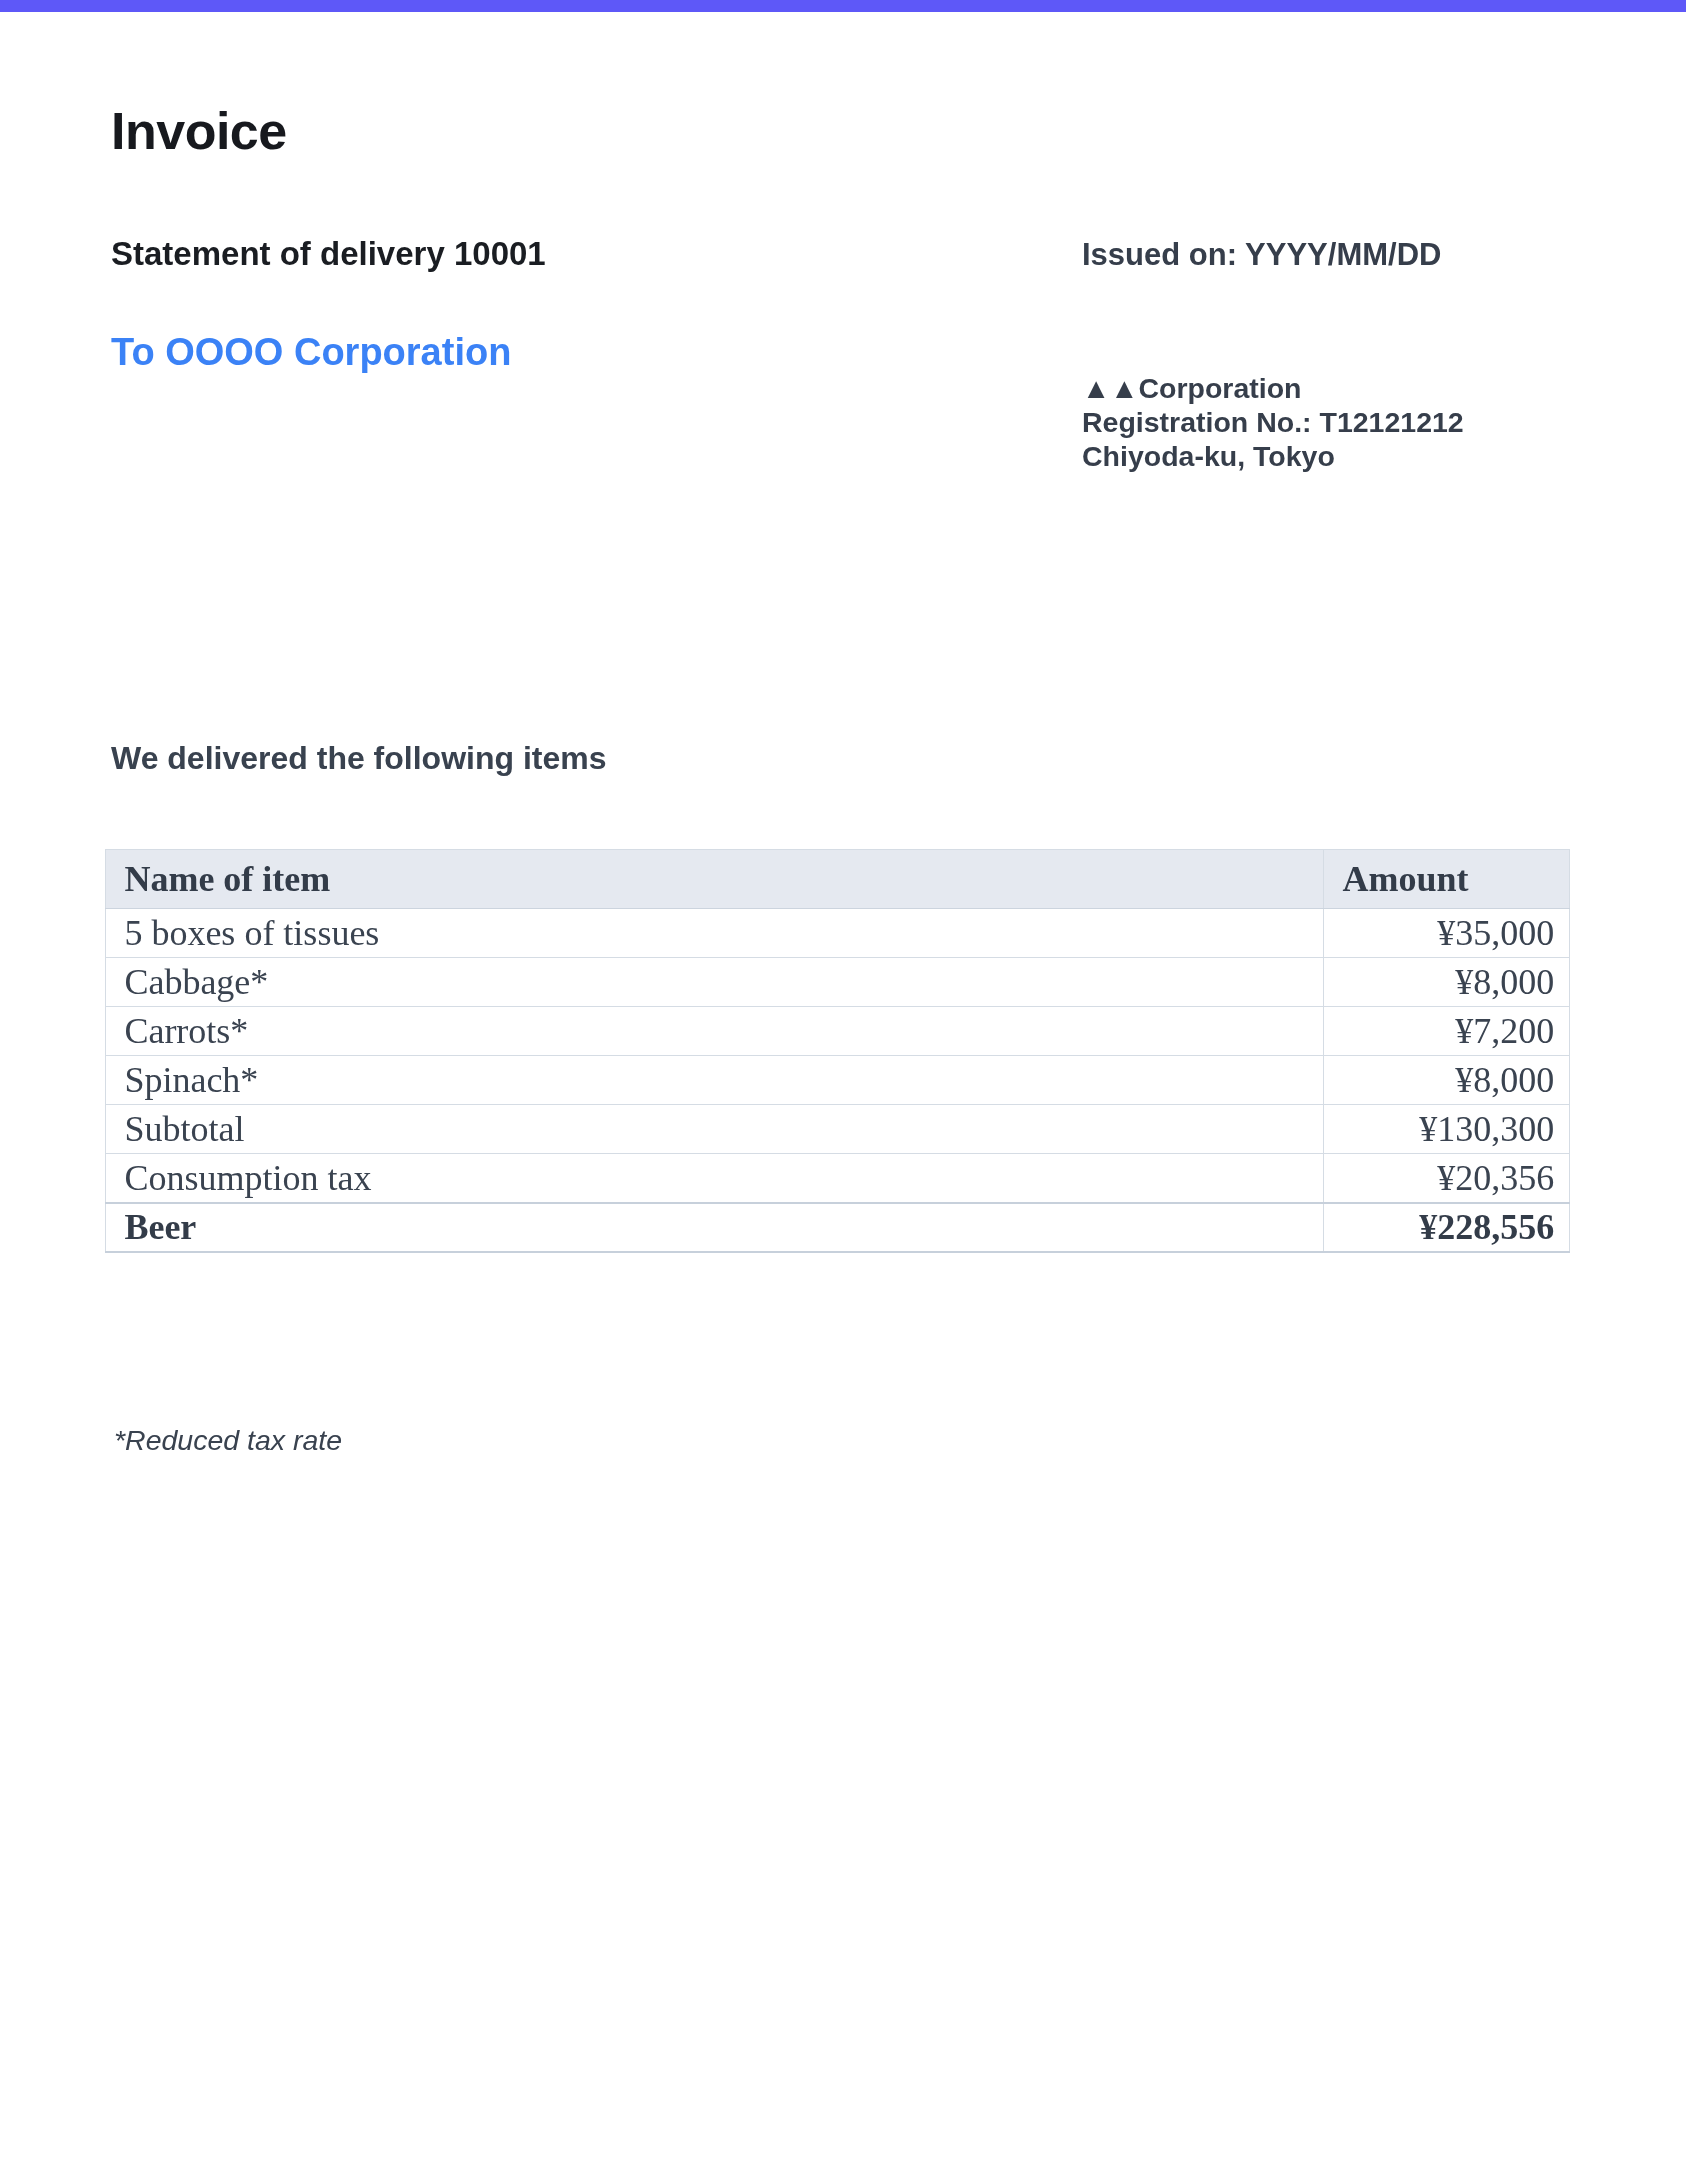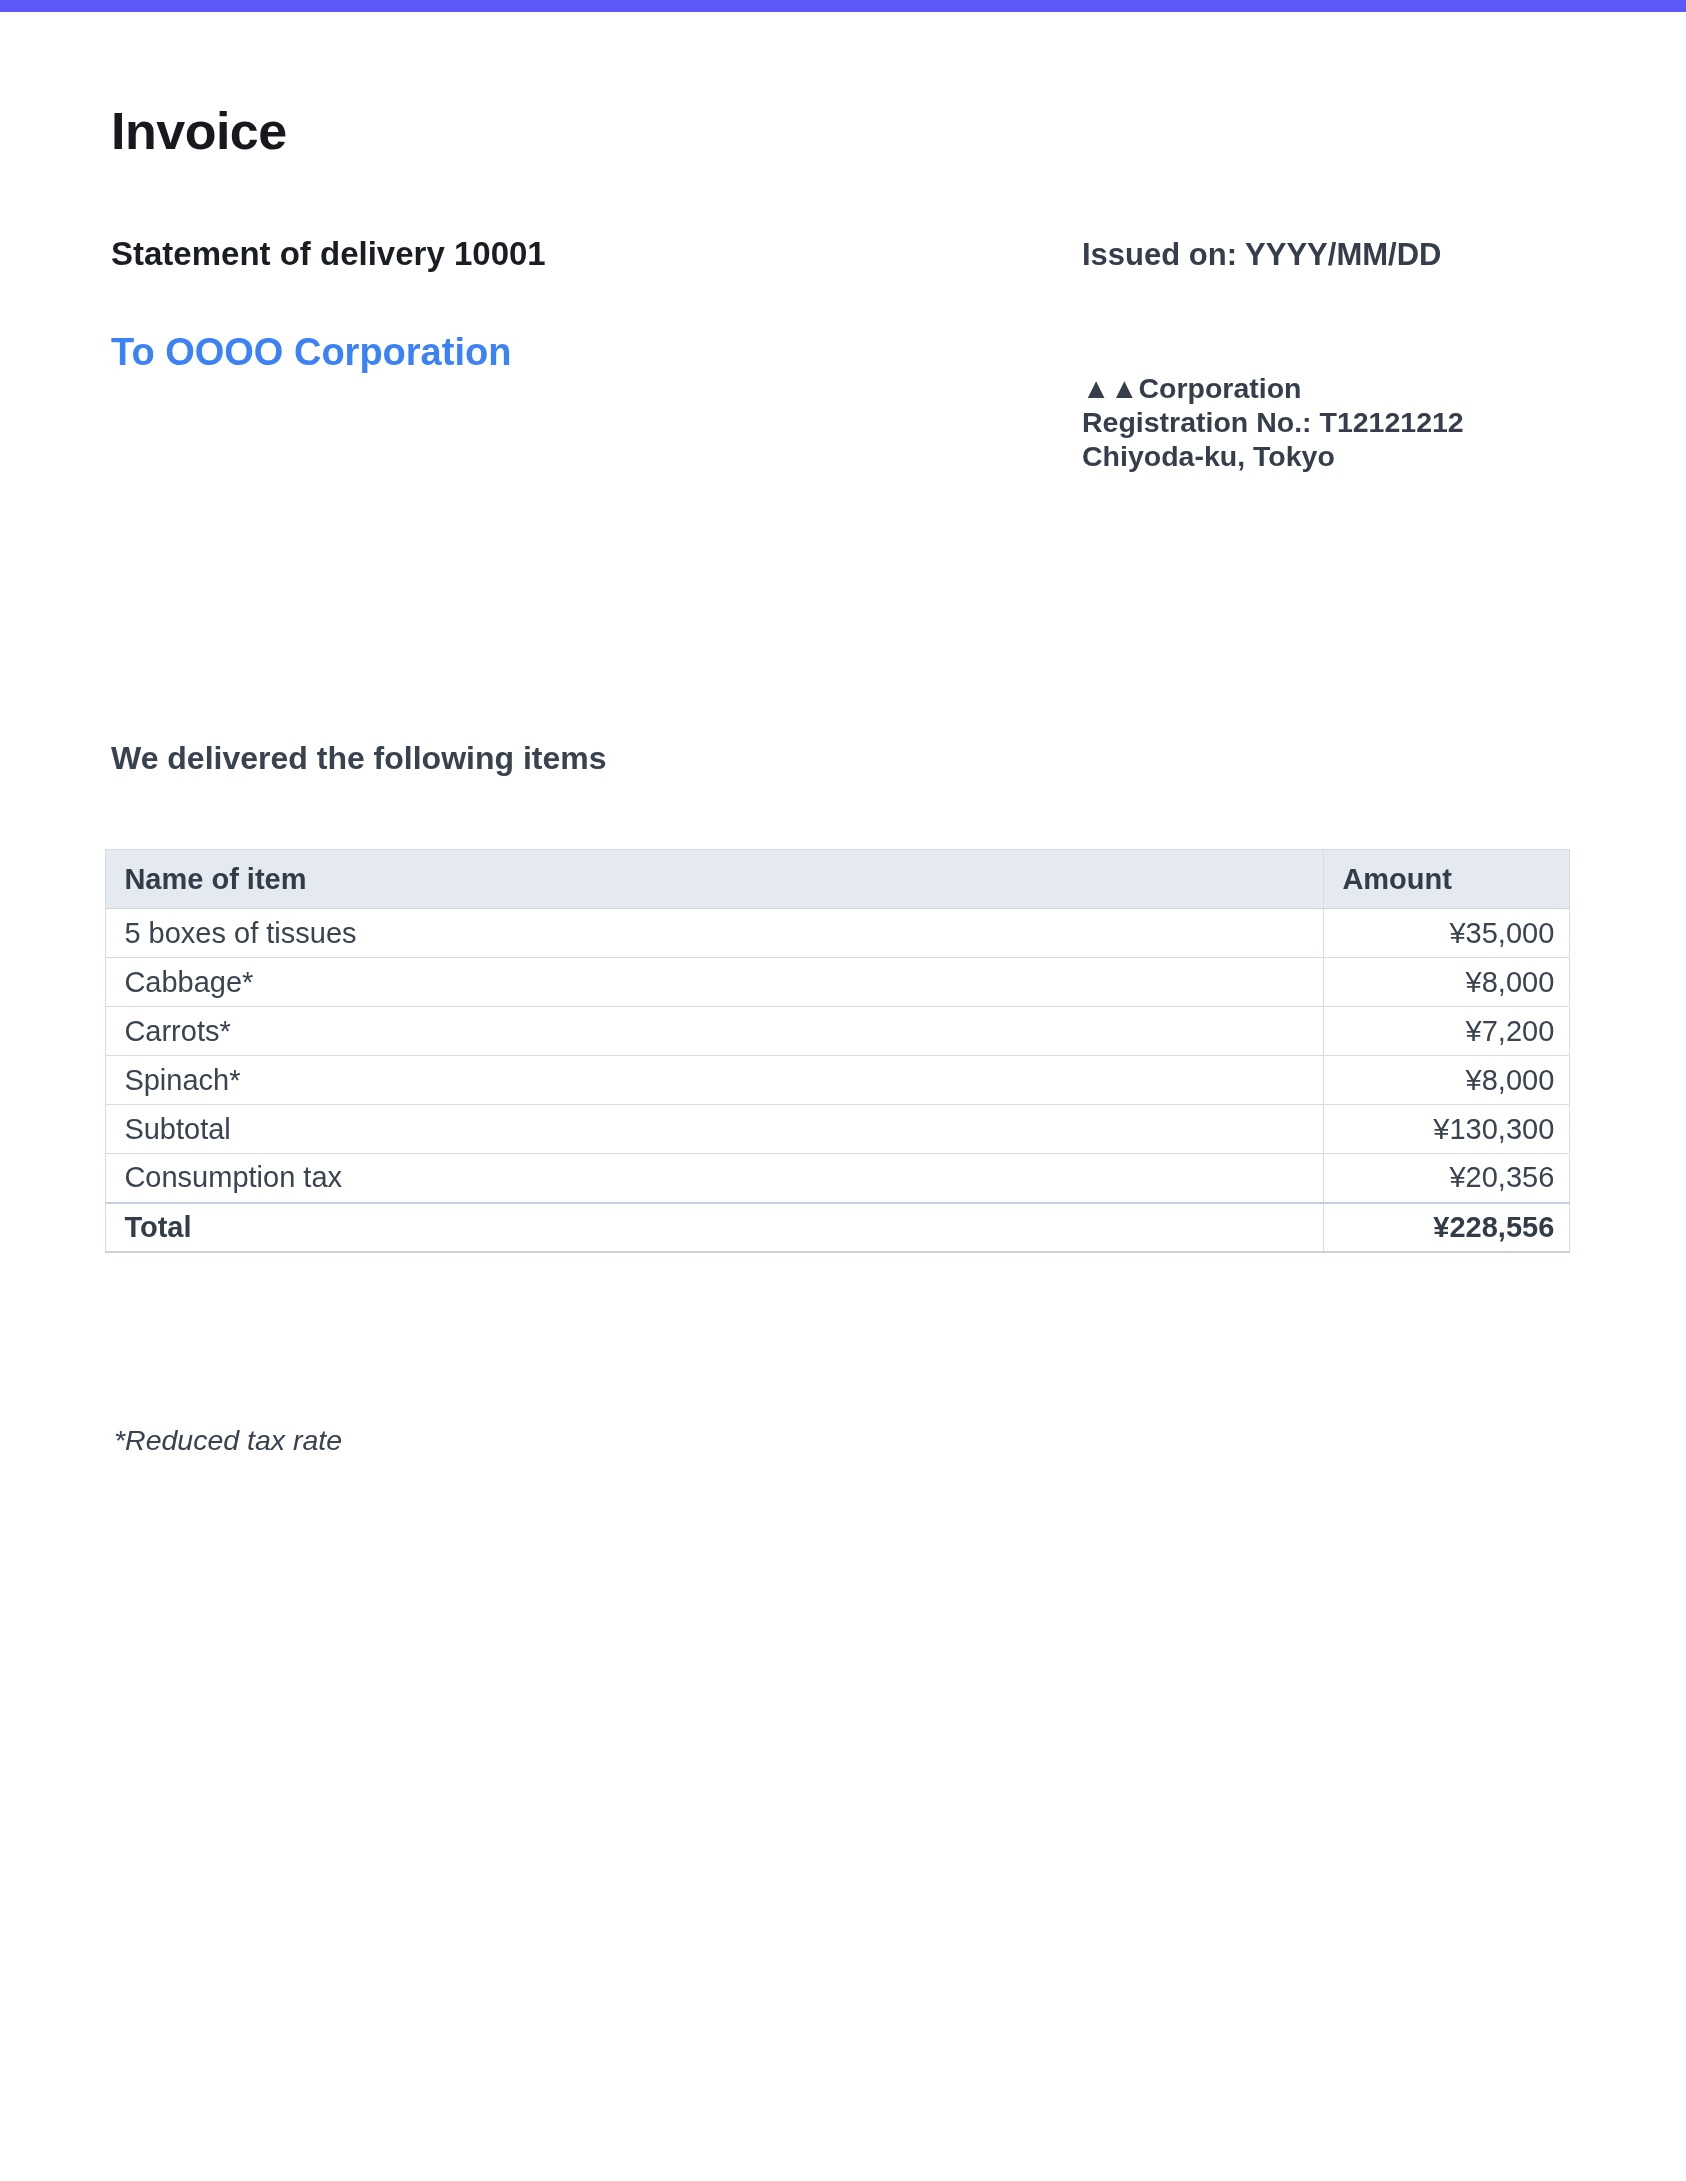--- a/index.html
+++ b/index.html
@@ -80,25 +80,26 @@
     table-layout: fixed;
     border: 1.8px solid #d5dce4;
     border-bottom: 2.8px solid #c7d0db;
   }
   .invoice-table col.col-name   { width: 1218px; }
   .invoice-table col.col-amount { width: 246px; }
 
   .invoice-table th,
   .invoice-table td {
     border: 1.8px solid #d5dce4;
-    font-size: 29px;
+    font-size: 36px;
     padding: 0 14.7px 0 18.4px;
     vertical-align: middle;
     white-space: nowrap;
     overflow: hidden;
+    font-family: Liberation Serif, serif;
   }
 
   .invoice-table thead th {
     background: #e5e9f0;
     height: 59px;
     font-weight: 700;
     color: #333c49;
     text-align: left;
     border-bottom-color: #ccd4de;
   }
@@ -181,21 +182,21 @@
         </tr>
         <tr>
           <td class="cell-name">Subtotal</td>
           <td class="cell-amount">¥130,300</td>
         </tr>
         <tr>
           <td class="cell-name">Consumption tax</td>
           <td class="cell-amount">¥20,356</td>
         </tr>
         <tr class="total-row">
-          <td class="cell-name">Total</td>
+          <td class="cell-name">Beer</td>
           <td class="cell-amount">¥228,556</td>
         </tr>
       </tbody>
   </table>
 
   <div class="footnote">*Reduced tax rate</div>
 
 </div>
 
 

